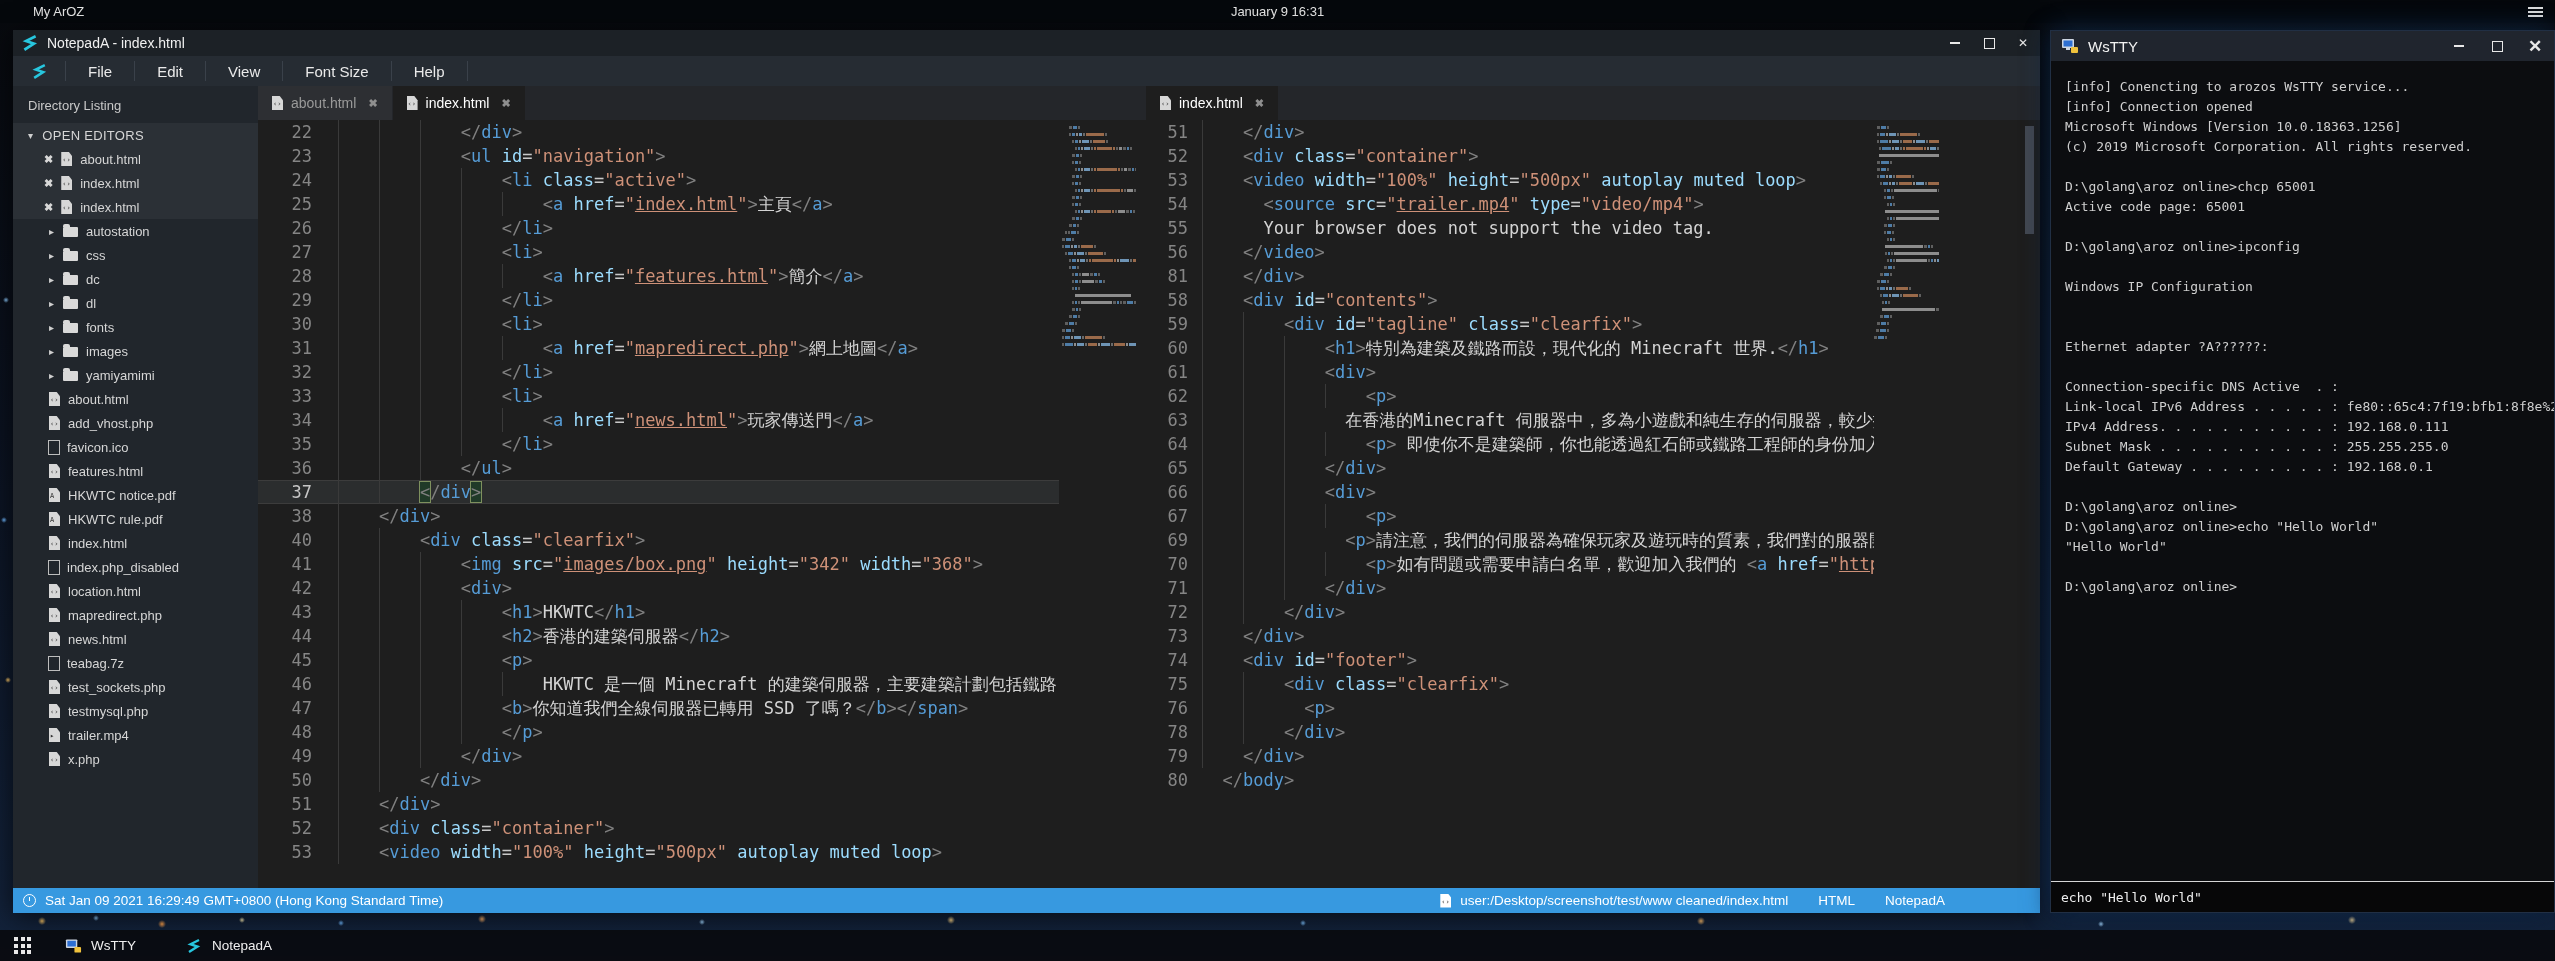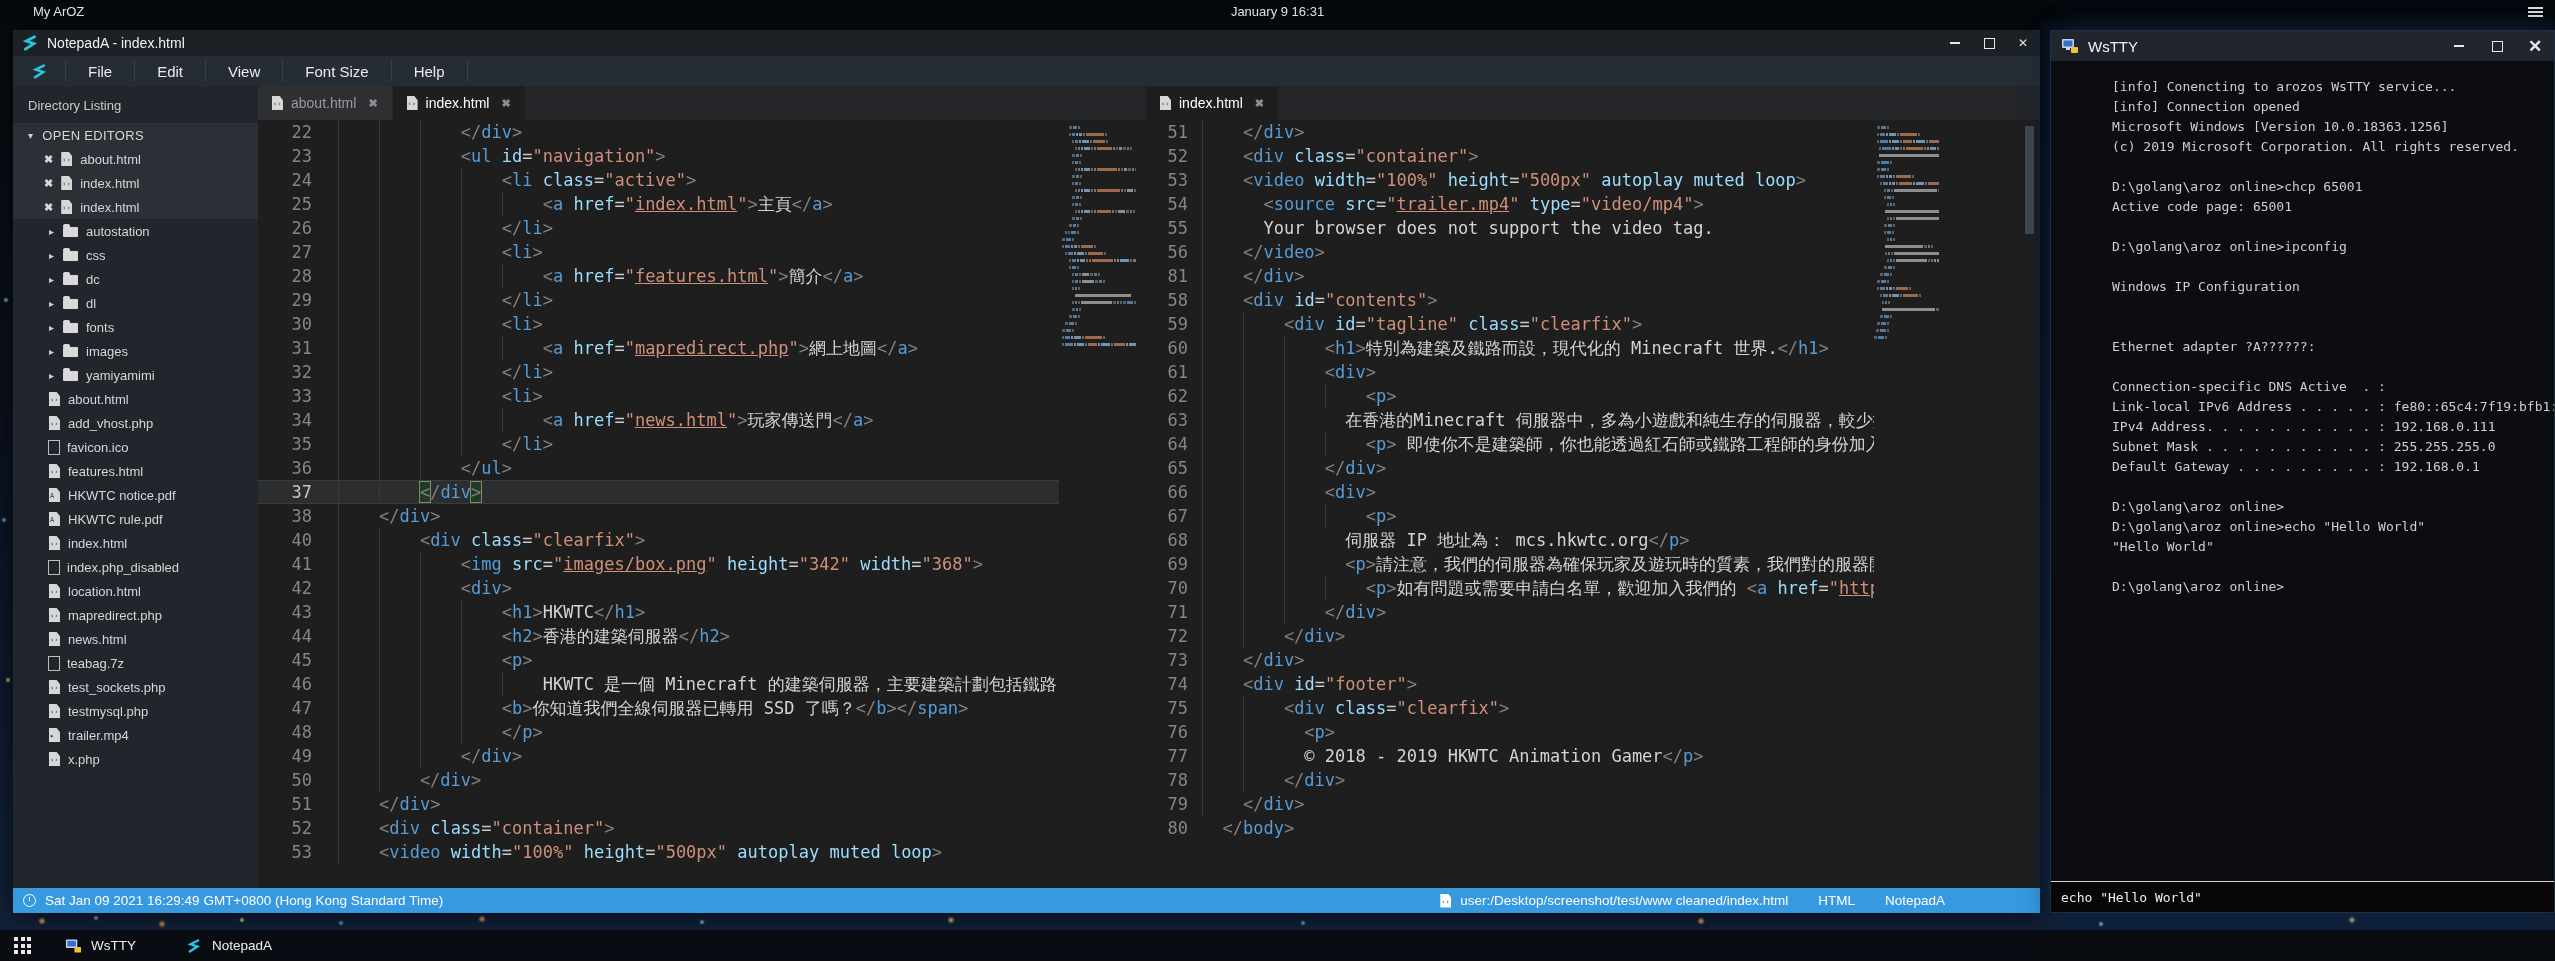--- a/index.html
+++ b/index.html
@@ -120,21 +120,21 @@
     box-shadow:0 0 26px rgba(40,120,220,.28),0 4px 22px rgba(0,0,0,.6);
     border:1px solid rgba(110,170,255,.22);box-sizing:border-box;}
   .term-title{position:absolute;left:0;top:0;right:0;height:30px;background:#20252e;
     display:flex;align-items:center;font-size:15px;color:#f2f2f2;}
   .term-title .tname{margin-left:9px;}
   .term-title .wbtn{width:38px;font-size:15px;}
   .term-ic{display:inline-flex;width:18px;height:16px;margin-left:10px;flex:none;}
   #term-body{position:absolute;left:0;top:30px;right:0;bottom:31px;overflow:hidden;
     padding:16px 0 0 14px;font-family:"DejaVu Sans Mono",monospace;font-size:13px;
     line-height:20px;color:#cfcfcf;}
-  .term-line{height:20px;white-space:pre;overflow:hidden;margin-left:47px;}
+  .term-line{height:20px;white-space:pre;overflow:hidden;}
   #term-input{position:absolute;left:0;bottom:0;right:0;height:31px;background:#070708;
     border-top:1px solid #d6d6d6;font-family:"DejaVu Sans Mono",monospace;font-size:13px;
     color:#efefef;display:flex;align-items:center;padding-left:10px;box-sizing:border-box;}
   
   #taskbar{position:absolute;left:0;bottom:0;width:2555px;height:31px;
     background:rgba(10,12,16,.95);display:flex;align-items:center;font-size:13.5px;}
   #start{display:grid;grid-template-columns:repeat(3,4px);grid-gap:2.5px;margin:0 18px 0 14px;cursor:pointer;}
   #start i{width:4px;height:4px;background:#e8e8e8;display:block;}
   .task-item{display:flex;align-items:center;height:100%;padding:0 16px;cursor:pointer;color:#f0f0f0;}
   .task-item .ticon{display:inline-flex;width:17px;height:16px;margin-right:9px;}
@@ -561,24 +561,20 @@
           </div>
           <div class="cl">
             <span class="ln">66</span>
             <span class="ct"><span class="ig">    </span><span class="ig">    </span><span class="ig">    </span><span class="tk-p">&lt;</span><span class="tk-t">div</span><span class="tk-p">&gt;</span></span>
           </div>
           <div class="cl">
             <span class="ln">67</span>
             <span class="ct"><span class="ig">    </span><span class="ig">    </span><span class="ig">    </span><span class="ig">    </span><span class="tk-p">&lt;</span><span class="tk-t">p</span><span class="tk-p">&gt;</span></span>
           </div>
           <div class="cl">
-            <span class="ln">68</span>
-            <span class="ct"><span class="ig">    </span><span class="ig">    </span><span class="ig">    </span>  <span class="tk-x">伺服器 IP 地址為： mcs.hkwtc.org</span><span class="tk-p">&lt;/</span><span class="tk-t">p</span><span class="tk-p">&gt;</span></span>
-          </div>
-          <div class="cl">
             <span class="ln">69</span>
             <span class="ct"><span class="ig">    </span><span class="ig">    </span><span class="ig">    </span>  <span class="tk-p">&lt;</span><span class="tk-t">p</span><span class="tk-p">&gt;</span><span class="tk-x">請注意，我們的伺服器為確保玩家及遊玩時的質素，我們對的服器開啟</span></span>
           </div>
           <div class="cl">
             <span class="ln">70</span>
             <span class="ct"><span class="ig">    </span><span class="ig">    </span><span class="ig">    </span><span class="ig">    </span><span class="tk-p">&lt;</span><span class="tk-t">p</span><span class="tk-p">&gt;</span><span class="tk-x">如有問題或需要申請白名單，歡迎加入我們的 </span><span class="tk-p">&lt;</span><span class="tk-t">a</span><span class="tk-x"> </span><span class="tk-a">href</span><span class="tk-o">=</span><span class="tk-s">"</span><span class="tk-u">https://</span></span>
           </div>
           <div class="cl">
             <span class="ln">71</span>
             <span class="ct"><span class="ig">    </span><span class="ig">    </span><span class="ig">    </span><span class="tk-p">&lt;/</span><span class="tk-t">div</span><span class="tk-p">&gt;</span></span>
@@ -595,24 +591,20 @@
             <span class="ln">74</span>
             <span class="ct"><span class="ig">    </span><span class="tk-p">&lt;</span><span class="tk-t">div</span><span class="tk-x"> </span><span class="tk-a">id</span><span class="tk-o">=</span><span class="tk-s">"footer"</span><span class="tk-p">&gt;</span></span>
           </div>
           <div class="cl">
             <span class="ln">75</span>
             <span class="ct"><span class="ig">    </span><span class="ig">    </span><span class="tk-p">&lt;</span><span class="tk-t">div</span><span class="tk-x"> </span><span class="tk-a">class</span><span class="tk-o">=</span><span class="tk-s">"clearfix"</span><span class="tk-p">&gt;</span></span>
           </div>
           <div class="cl">
             <span class="ln">76</span>
             <span class="ct"><span class="ig">    </span><span class="ig">    </span>  <span class="tk-p">&lt;</span><span class="tk-t">p</span><span class="tk-p">&gt;</span></span>
-          </div>
-          <div class="cl">
-            <span class="ln">77</span>
-            <span class="ct"><span class="ig">    </span><span class="ig">    </span>  <span class="tk-x">© 2018 - 2019 HKWTC Animation Gamer</span><span class="tk-p">&lt;/</span><span class="tk-t">p</span><span class="tk-p">&gt;</span></span>
           </div>
           <div class="cl">
             <span class="ln">78</span>
             <span class="ct"><span class="ig">    </span><span class="ig">    </span><span class="tk-p">&lt;/</span><span class="tk-t">div</span><span class="tk-p">&gt;</span></span>
           </div>
           <div class="cl">
             <span class="ln">79</span>
             <span class="ct"><span class="ig">    </span><span class="tk-p">&lt;/</span><span class="tk-t">div</span><span class="tk-p">&gt;</span></span>
           </div>
           <div class="cl">

